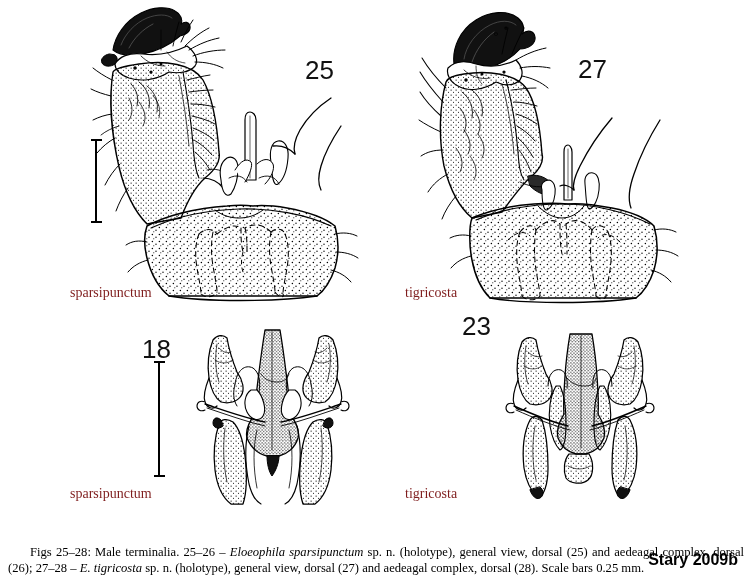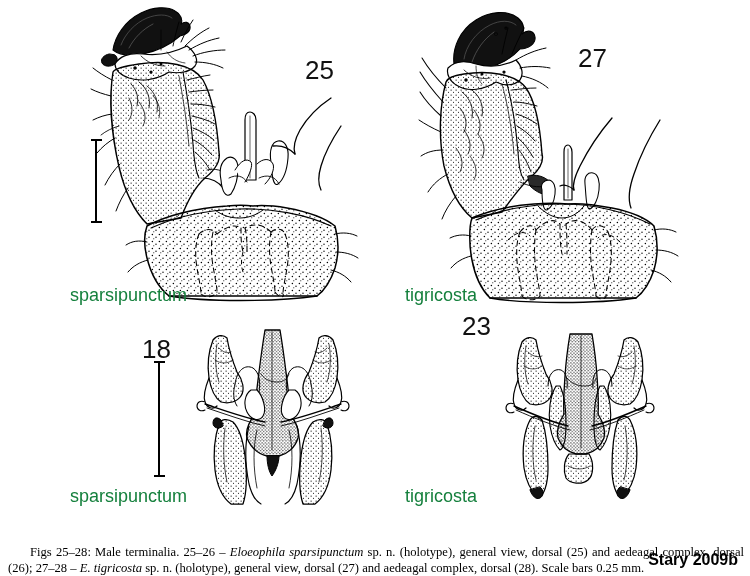--- a/index.html
+++ b/index.html
@@ -21,24 +21,24 @@
     font-family: "Liberation Sans", sans-serif;
     font-size: 26px;
     font-weight: 400;
     color: #111111;
     letter-spacing: 0px;
     line-height: 1;
     white-space: nowrap;
   }
   .species-label {
     position: absolute;
-    font-family: Liberation Sans, sans-serif;
-    font-size: 18px;
+    font-family: Liberation Serif, serif;
+    font-size: 14px;
     font-weight: 400;
-    color: #15803d;
+    color: #7f1d1d;
     line-height: 1;
     white-space: nowrap;
   }
   .scale-bar {
     position: absolute;
   }
   .caption {
     position: absolute;
     left: 8px;
     top: 516px;
@@ -455,21 +455,21 @@
     <svg width="16" height="118" viewBox="0 0 16 118">
       <g stroke="#000" stroke-width="2" fill="none" stroke-linecap="butt">
         <line x1="8" y1="2" x2="8" y2="116"></line>
         <line x1="3" y1="2" x2="14" y2="2"></line>
         <line x1="3" y1="116" x2="14" y2="116"></line>
       </g>
     </svg>
   </div>
 
   <div class="fig-number" style="left:305px; top:57px;">25</div>
-  <div class="fig-number" style="left:578px; top:45px;">27</div>
+  <div class="fig-number" style="left:578px; top:56px;">27</div>
   <div class="fig-number" style="left:142px; top:336px;">18</div>
   <div class="fig-number" style="left:462px; top:313px;">23</div>
 
   <div class="species-label" style="left:70px; top:286px;">sparsipunctum</div>
   <div class="species-label" style="left:405px; top:286px;">tigricosta</div>
   <div class="species-label" style="left:70px; top:487px;">sparsipunctum</div>
   <div class="species-label" style="left:405px; top:487px;">tigricosta</div>
 
   <div class="caption"><span class="indent"></span><span>Figs 25–28: Male terminalia. 25–26 – </span><i>Eloeophila sparsipunctum</i><span> sp. n. (holotype), general view, dorsal (25) and aedeagal complex, dorsal (26); 27–28 – </span><i>E. tigricosta</i><span> sp. n. (holotype), general view, dorsal (27) and aedeagal complex, dorsal (28). Scale bars 0.25 mm.</span></div>
 

